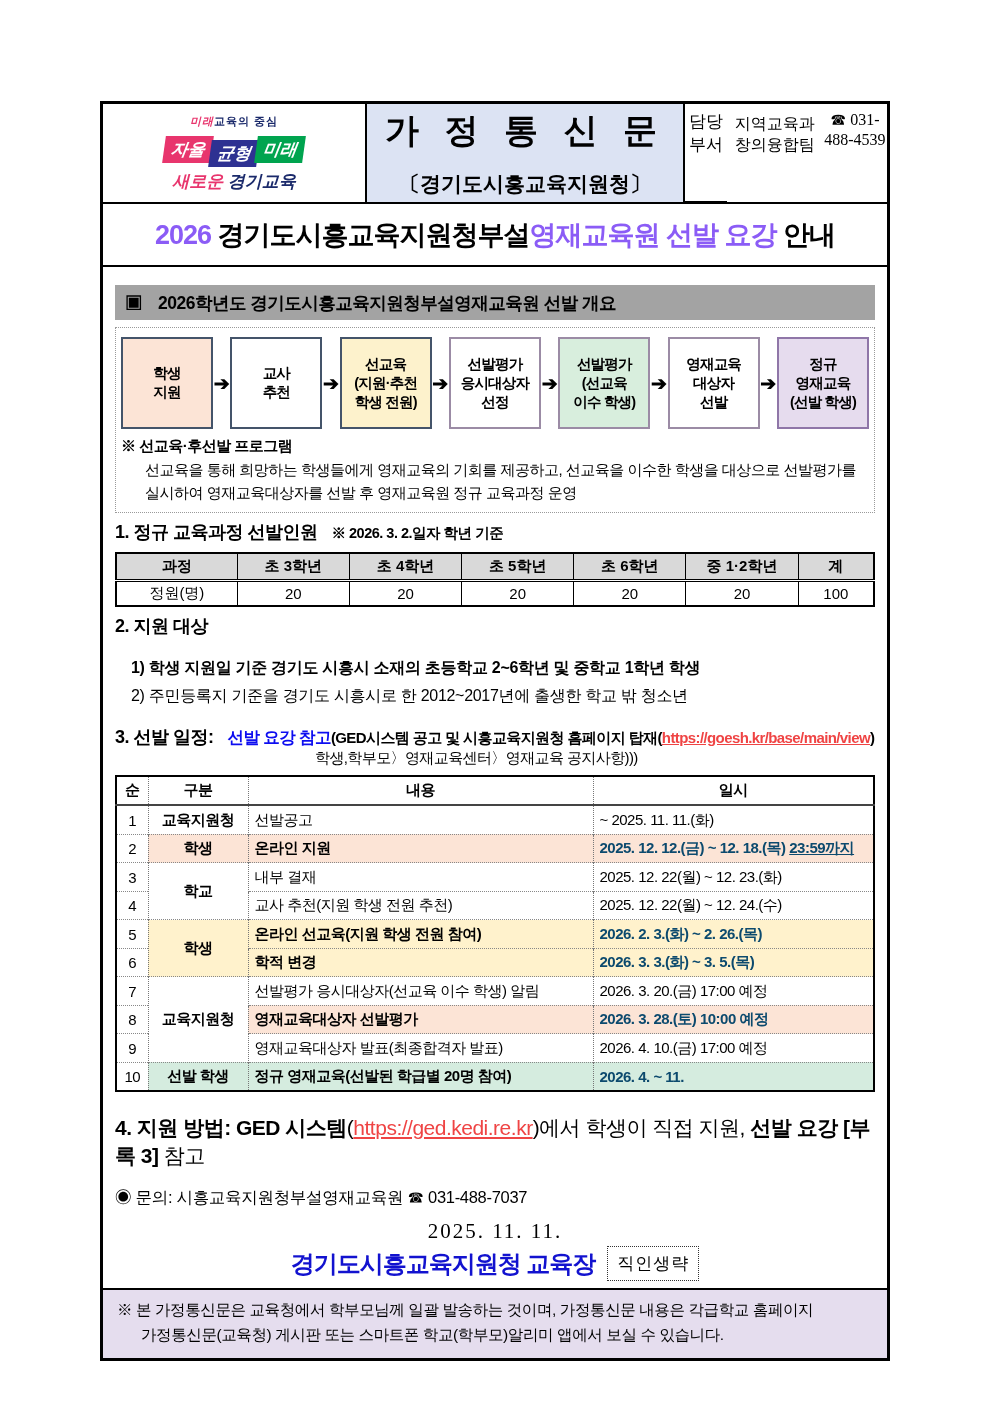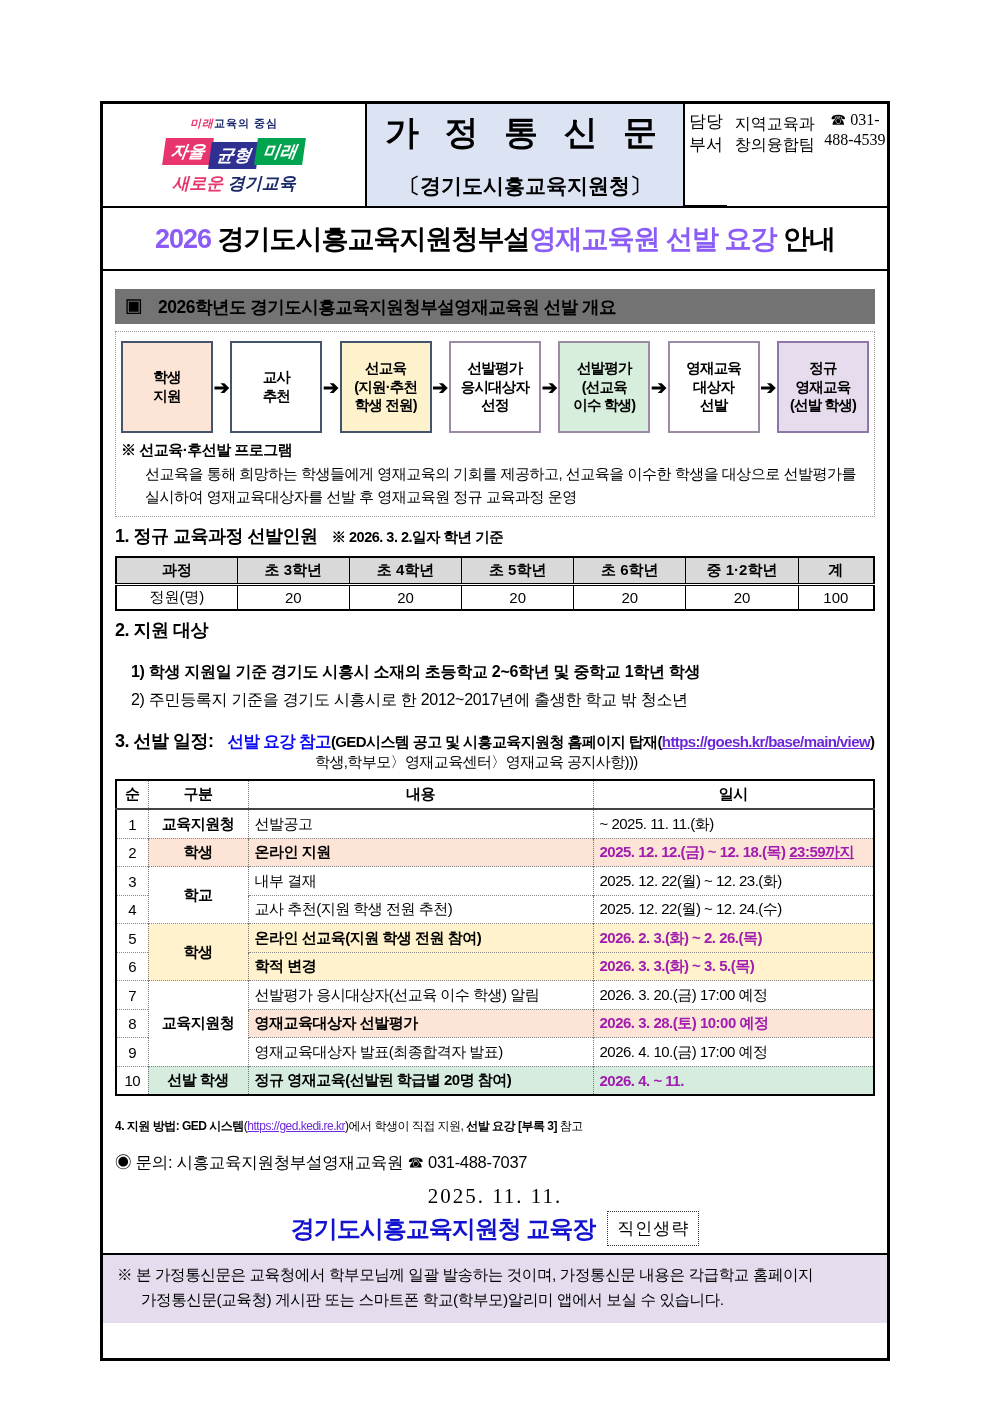--- a/index.html
+++ b/index.html
@@ -29,21 +29,21 @@
 
   
   .titlebar { border-bottom:2px solid #000; text-align:center; padding:13px 0 12px; font-size:27px; font-weight:bold; letter-spacing:-1px; }
   .blue { color:#8b5cf6; }
 
   
   .body { flex:1; padding:9px 12px 0; display:flex; flex-direction:column; }
   .intro p { font-size:16.5px; line-height:1.78; letter-spacing:-0.3px; }
   .intro .ind { text-indent:30px; }
 
-  .sec-head { margin-top:9px; background:#737373; padding:6px 10px 5px; font-size:17.5px; font-weight:bold; letter-spacing:-0.5px; }
+  .sec-head { margin-top:9px; background:#a3a3a3; padding:6px 10px 5px; font-size:17.5px; font-weight:bold; letter-spacing:-0.5px; }
   .sec-head .mk { margin-right:16px; }
 
   .flowwrap { margin-top:7px; border:1px dotted #9a9a9a; padding:9px 5px 5px; }
   .flow { display:flex; align-items:center; justify-content:space-between; }
   .fbox { width:92px; height:92px; border:2px solid; display:flex; flex-direction:column; align-items:center; justify-content:center; text-align:center; font-size:14.5px; font-weight:bold; line-height:1.3; letter-spacing:-0.8px; }
   .fb1 { background:#fce4d6; border-color:#44546a; }
   .fb2 { background:#ffffff; border-color:#44546a; }
   .fb3 { background:#fdf2cc; border-color:#44546a; }
   .fb4 { background:#ffffff; border-color:#9b8ba5; }
   .fb5 { background:#d8eedd; border-color:#9b8ba5; }
@@ -63,38 +63,38 @@
   table.cap th:first-child, table.cap td:first-child { width:16%; }
   table.cap th.gr, table.cap td.gr { width:14.8%; }
   table.cap th.tot, table.cap td.tot { width:10%; }
 
   .target-items { margin-top:16px; padding-left:16px; }
   .target-items p { font-size:16px; line-height:1.75; letter-spacing:-0.3px; }
   .bold { font-weight:bold; }
 
   .sched-ref { font-size:15px; letter-spacing:-0.6px; line-height:1.5; }
   .sched-ref .blue-b { color:#0d0df0; font-weight:bold; font-size:16.5px; }
-  a.plink { color:#6d28d9; text-decoration:underline; }
+  a.plink { color:#ef4444; text-decoration:underline; }
   .ref-l2 { padding-left:200px; font-size:15px; letter-spacing:-0.6px; }
 
   table.sched { width:100%; margin-top:7px; border-collapse:collapse; border:2px solid #000; font-size:15px; letter-spacing:-0.5px; }
   table.sched th { font-weight:bold; border-left:1px dotted #777; border-bottom:2px solid #444; padding:4px 0; background:#fff; }
   table.sched td { border-left:1px dotted #777; border-top:1px dotted #888; padding:4.5px 6px 4px; }
   table.sched th:first-child, table.sched td:first-child { border-left:none; }
   table.sched .cno { width:32px; text-align:center; padding-left:0; padding-right:0; }
   table.sched .cgr { width:100px; text-align:center; font-weight:bold; }
   table.sched .cct { width:345px; }
   table.sched .cdt { width:auto; }
   .bg-peach { background:#fce4d6; }
   .bg-yellow { background:#fff2cc; }
   .bg-mint { background:#d5ecdf; }
-  .d-blue { color:#a21caf; font-weight:bold; }
+  .d-blue { color:#0c4a6e; font-weight:bold; }
   .u { text-decoration:underline; }
 
-  .method { margin-top:22px; font-size:12px; letter-spacing:-0.5px; }
+  .method { margin-top:22px; font-size:21px; letter-spacing:-0.5px; }
   .contact-line { margin-top:14px; font-size:16.5px; letter-spacing:-0.3px; }
   .date-line { margin-top:10px; text-align:center; font-family:"Liberation Serif", serif; font-size:21px; letter-spacing:2px; }
   .sign-row { margin-top:2px; display:flex; align-items:center; justify-content:center; gap:12px; }
   .sign-name { color:#1212cf; font-weight:bold; font-size:24px; letter-spacing:-1px; }
   .stamp { border:1.5px dotted #333; font-family:"Liberation Serif", serif; font-size:17px; padding:5px 9px; letter-spacing:1px; }
 
   .footnote { margin-top:7px; margin-left:-12px; margin-right:-12px; background:#e5ddee; border-top:2px solid #000; padding:8px 14px 10px; font-size:15.5px; line-height:1.6; letter-spacing:-0.4px; }
   .footnote .l2 { padding-left:24px; display:block; }
 </style>
 </head>

